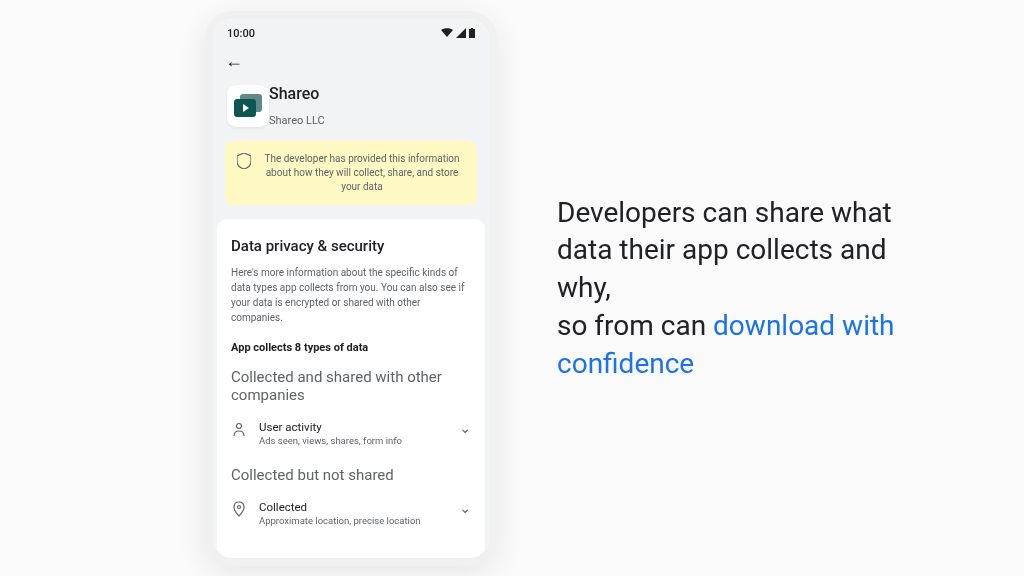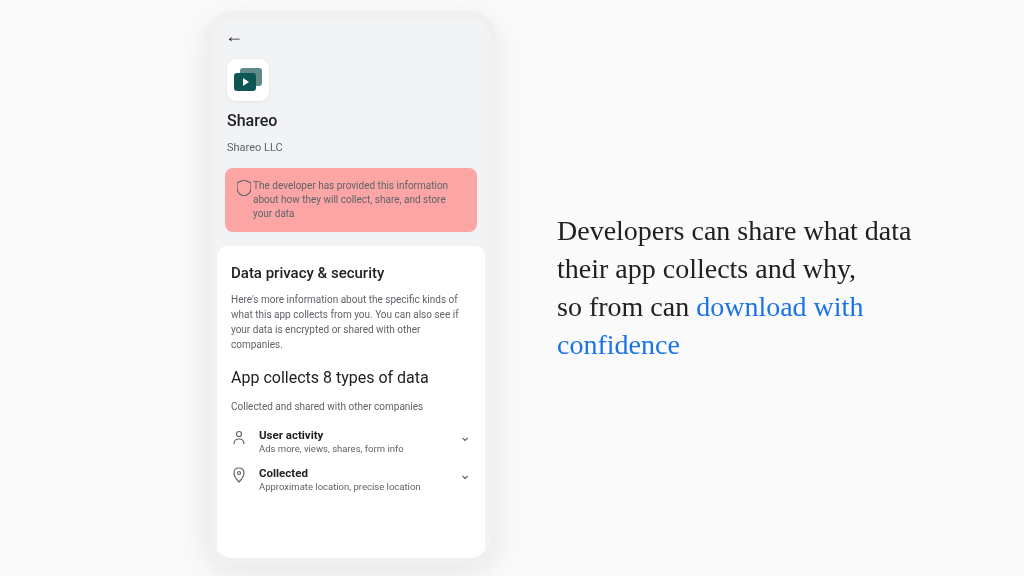--- a/index.html
+++ b/index.html
@@ -38,24 +38,23 @@
       padding: 8px 14px 4px;
       font-size: 11px;
       font-weight: 500;
       color: #202124;
     }
     .status-icons { display: flex; gap: 3px; align-items: center; }
     .back-row { padding: 6px 12px 8px; }
     .back-arrow { font-size: 18px; color: #202124; }
     .app-header {
       display: flex;
-      align-items: flex-start;
-      gap: 10px;
+      align-items: flex-end;
+      gap: 0;
       padding: 4px 14px 14px;
-      flex-direction: column;
     }
     .app-icon {
       width: 42px;
       height: 42px;
       border-radius: 9px;
       background: #fff;
       display: flex;
       align-items: center;
       justify-content: center;
       box-shadow: 0 1px 3px rgba(0,0,0,0.08);
@@ -90,72 +89,87 @@
       width: 0; height: 0;
       border-left: 6px solid #fff;
       border-top: 4px solid transparent;
       border-bottom: 4px solid transparent;
       margin-left: 2px;
     }
     .app-name { font-size: 16px; font-weight: 500; color: #202124; }
     .app-dev { font-size: 11px; color: #5f6368; margin-top: 11px; }
     .info-box {
       margin: 0 12px 14px;
-      background: #fca5a5;
+      background: #fef9c3;
       border-radius: 8px;
       padding: 11px 12px;
       display: flex;
-      gap: 2px;
+      gap: 8px;
       align-items: flex-start;
+      text-align: center;
     }
     .info-box .shield { flex-shrink: 0; margin-top: 1px; }
     .info-text { font-size: 10px; color: #5f6368; line-height: 1.4; }
     .white-section {
       background: #fff;
       border-radius: 10px 10px 0 0;
       margin: 12px 4px;
       padding: 18px 14px 0;
       height: 340px;
     }
     .section-title { font-size: 15px; font-weight: 500; color: #202124; margin-bottom: 10px; }
     .section-body { font-size: 10px; color: #5f6368; line-height: 1.5; margin-bottom: 10px; }
     .learn-link { text-decoration: underline; color: #5f6368; }
-    .sub-title { font-size: 16px; font-weight: 400; color: #202124; margin-top: 16px; margin-bottom: 10px; }
-    .sub-label { font-size: 10px; color: #5f6368; margin-bottom: 10px; margin-top: 14px; }
+    .sub-title { font-size: 11px; font-weight: 700; color: #202124; margin-top: 16px; margin-bottom: 10px; }
+    .sub-label { font-size: 15px; color: #5f6368; margin-bottom: 10px; margin-top: 14px; }
     .data-row {
       display: flex;
       align-items: flex-start;
       gap: 12px;
       padding: 6px 0;
     }
     .data-icon { width: 16px; flex-shrink: 0; margin-top: 1px; color: #5f6368; }
     .data-text { flex: 1; }
-    .data-title { font-size: 11.5px; color: #202124; font-weight: 700; }
+    .data-title { font-size: 11.5px; color: #202124; font-weight: 400; }
     .data-sub { font-size: 9.5px; color: #5f6368; margin-top: 1px; }
     .chevron { color: #5f6368; font-size: 14px; }
     .caption {
       margin-left: 60px;
       max-width: 360px;
-      font-family: Liberation Serif, serif;
     }
     .caption-text {
       font-size: 28px;
       line-height: 1.35;
       color: #202124;
       font-weight: 400;
     }
     .caption-accent { color: #1a73e8; }
     svg { display: block; }
   </style>
 </head>
 <body>
 
 <div class="phone-wrapper">
   <div class="phone">
     <div class="phone-content">
+      <div class="status-bar">
+        <span>10:00</span>
+        <div class="status-icons">
+          <svg width="12" height="10" viewBox="0 0 12 10">
+              <path d="M6 9L0 2C3 -0.5 9 -0.5 12 2Z" fill="#202124"></path>
+            </svg>
+          <svg width="10" height="10" viewBox="0 0 10 10">
+              <path d="M0 10L10 10L10 0Z" fill="#202124"></path>
+            </svg>
+          <svg width="6" height="10" viewBox="0 0 6 10">
+              <rect x="0" y="1" width="6" height="9" fill="#202124"></rect>
+              <rect x="2" y="0" width="2" height="1" fill="#202124"></rect>
+            </svg>
+        </div>
+      </div>
       <div class="back-row">
         <span class="back-arrow">←</span>
       </div>
       <div class="app-header">
         <div class="app-icon">
           <div class="app-icon-inner">
             <div class="bubble-back"></div>
             <div class="bubble-front">
                 <div class="play-tri"></div>
               </div>
@@ -167,34 +181,35 @@
         </div>
       </div>
       <div class="info-box">
         <svg class="shield" width="14" height="16" viewBox="0 0 14 16">
             <path d="M7 0L0 3v5c0 4 3 7 7 8c4-1 7-4 7-8V3L7 0z" fill="none" stroke="#5f6368" stroke-width="1.2"></path>
           </svg>
         <div class="info-text">The developer has provided this information about how they will collect, share, and store your data</div>
       </div>
       <div class="white-section">
         <div class="section-title">Data privacy &amp; security</div>
-        <div class="section-body">Here's more information about the specific kinds of what this app collects from you. You can also see if your data is encrypted or shared with other companies.</div>
+        <div class="section-body">Here's more information about the specific kinds of data types app collects from you. You can also see if your data is encrypted or shared with other companies.</div>
         <div class="sub-title">App collects 8 types of data</div>
         <div class="sub-label">Collected and shared with other companies</div>
         <div class="data-row">
           <svg class="data-icon" width="16" height="16" viewBox="0 0 16 16">
               <circle cx="8" cy="5" r="2.5" fill="none" stroke="#5f6368" stroke-width="1.2"></circle>
               <path d="M3 15c0-3 2-5 5-5s5 2 5 5" fill="none" stroke="#5f6368" stroke-width="1.2"></path>
             </svg>
           <div class="data-text">
             <div class="data-title">User activity</div>
-            <div class="data-sub">Ads more, views, shares, form info</div>
+            <div class="data-sub">Ads seen, views, shares, form info</div>
           </div>
           <span class="chevron">⌄</span>
         </div>
+        <div class="sub-label">Collected but not shared</div>
         <div class="data-row">
           <svg class="data-icon" width="16" height="16" viewBox="0 0 16 16">
               <path d="M8 1C5 1 3 3 3 6c0 4 5 9 5 9s5-5 5-9c0-3-2-5-5-5z" fill="none" stroke="#5f6368" stroke-width="1.2"></path>
               <circle cx="8" cy="6" r="1.5" fill="none" stroke="#5f6368" stroke-width="1.2"></circle>
             </svg>
           <div class="data-text">
             <div class="data-title">Collected</div>
             <div class="data-sub">Approximate location, precise location</div>
           </div>
           <span class="chevron">⌄</span>

